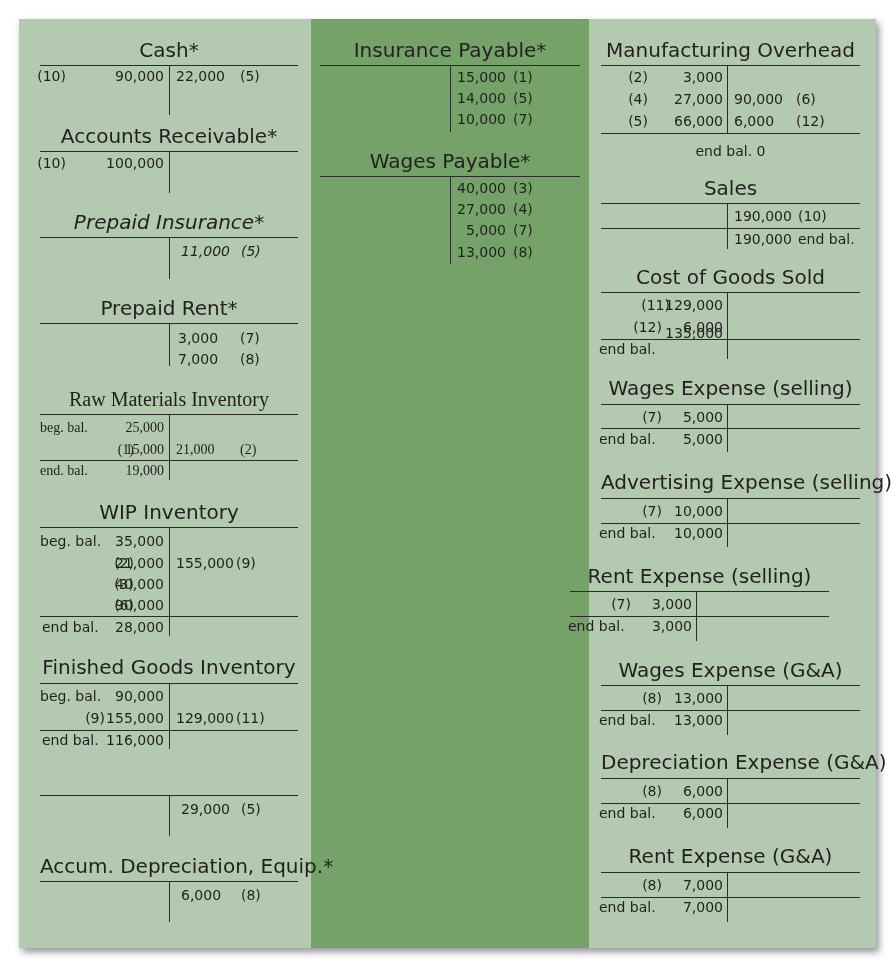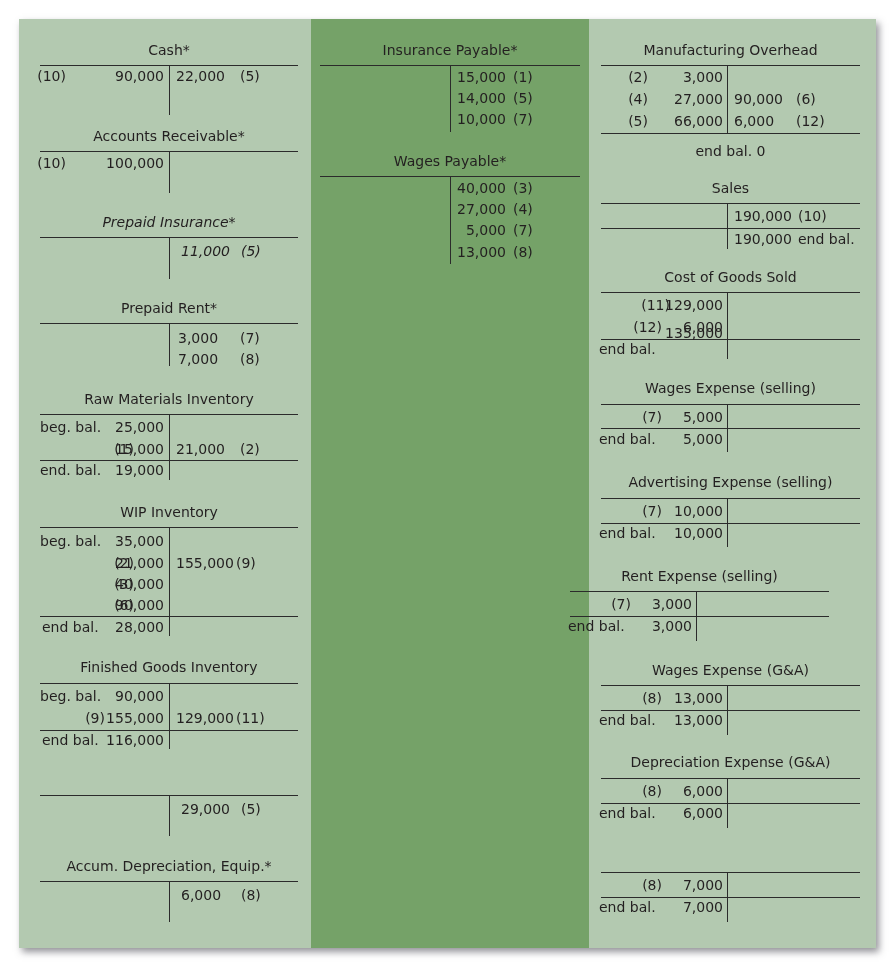--- a/index.html
+++ b/index.html
@@ -2,21 +2,21 @@
 <html><head>
 <meta charset="utf-8">
 <style>
   html, body { margin:0; padding:0; background:#ffffff; }
   body { width:896px; height:970px; position:relative; overflow:hidden;
          font-family:"DejaVu Sans", "Liberation Sans", sans-serif; color:#231f20; }
   .panel { position:absolute; left:19px; top:19px; width:857px; height:929px;
            background:#b3c9b0; box-shadow: 3px 4px 7px rgba(60,60,70,0.55); }
   .mid { position:absolute; left:311px; top:19px; width:278px; height:929px; background:#75a268; }
   .acct { position:absolute; font-size:14px; line-height:21px; }
-  .acct .title { position:absolute; left:0; right:0; top:0; text-align:center; white-space:nowrap; font-size:14px; }
+  .acct .title { position:absolute; left:0; right:0; top:0; text-align:center; white-space:nowrap; font-size:20px; }
   .acct .hline { position:absolute; left:0; right:0; height:0; border-top:1.3px solid #2b2b2b; }
   .acct .vline { position:absolute; width:0; border-left:1.3px solid #2b2b2b; }
   .cell { position:absolute; white-space:pre; }
   .dr { text-align:right; }
   .cr { text-align:left; }
   .center-note { position:absolute; left:0; right:0; text-align:center; white-space:nowrap; }
 </style>
 </head>
 <body>
 
@@ -52,21 +52,21 @@
 <div class="acct" style="left:40px; top:298px; width:258px; height:75px;">
   <div class="title">Prepaid Rent*</div>
   <div class="hline" style="top:25px"></div>
   <div class="vline" style="left:129px; top:25px; height:43px"></div>
   <span class="cell cr" style="left:138px; top:30px">3,000</span>
   <span class="cell cr" style="left:200px; top:30px">(7)</span>
   <span class="cell cr" style="left:138px; top:51px">7,000</span>
   <span class="cell cr" style="left:200px; top:51px">(8)</span>
 </div>
 
-<div class="acct" style="left:40px; top:389px; width:258px; height:95px;">
+<div class="acct" style="left:40px; top:389px; width:258px; height:95px;font-family:Liberation Serif, serif;">
   <div class="title">Raw Materials Inventory</div>
   <div class="hline" style="top:25px"></div>
   <div class="hline" style="top:71px"></div>
   <div class="vline" style="left:129px; top:25px; height:66px"></div>
   <span class="cell" style="left:0; top:28px">beg. bal.</span>
   <span class="cell dr" style="right:134px; top:28px">25,000</span>
   <span class="cell dr" style="right:164px; top:50px">(1)</span>
   <span class="cell dr" style="right:134px; top:50px">15,000</span>
   <span class="cell cr" style="left:136px; top:50px">21,000</span>
   <span class="cell cr" style="left:200px; top:50px">(2)</span>
@@ -240,20 +240,21 @@
   <div class="hline" style="top:26px"></div>
   <div class="hline" style="top:51px"></div>
   <div class="vline" style="left:126px; top:26px; height:50px"></div>
   <span class="cell dr" style="right:198px; top:29px">(8)</span>
   <span class="cell dr" style="right:137px; top:29px">6,000</span>
   <span class="cell" style="left:-2px; top:51px">end bal.</span>
   <span class="cell dr" style="right:137px; top:51px">6,000</span>
 </div>
 
 <div class="acct" style="left:601px; top:846px; width:259px; height:80px;">
+  <div class="title">Rent Expense (G&amp;A)</div>
   <div class="hline" style="top:26px"></div>
   <div class="hline" style="top:51px"></div>
   <div class="vline" style="left:126px; top:26px; height:50px"></div>
   <span class="cell dr" style="right:198px; top:29px">(8)</span>
   <span class="cell dr" style="right:137px; top:29px">7,000</span>
   <span class="cell" style="left:-2px; top:51px">end bal.</span>
   <span class="cell dr" style="right:137px; top:51px">7,000</span>
 </div>
 
 </body></html>

